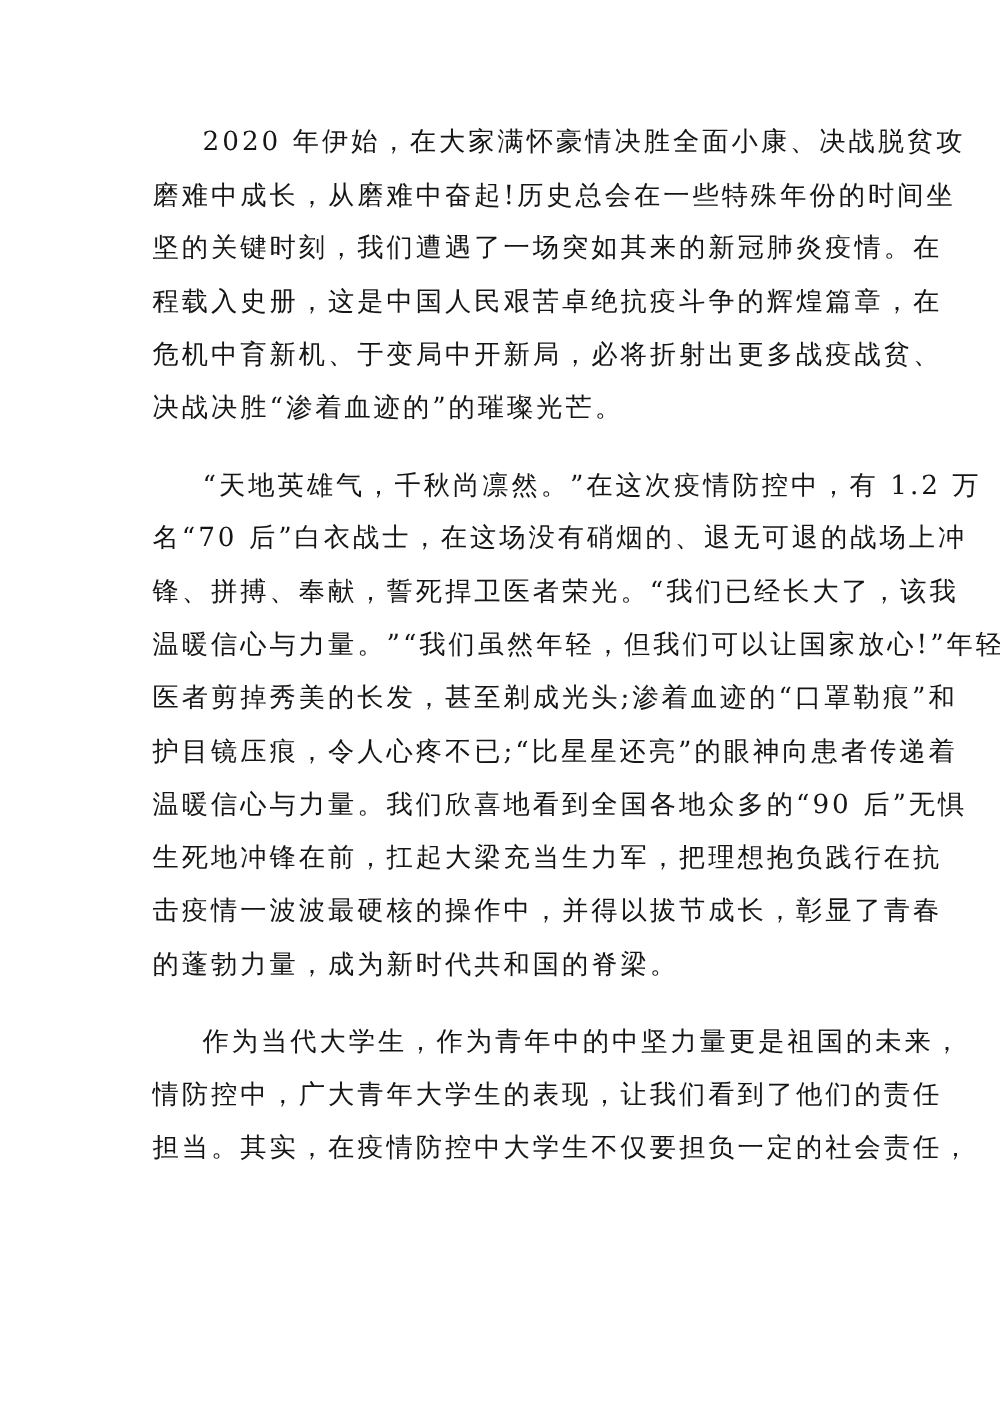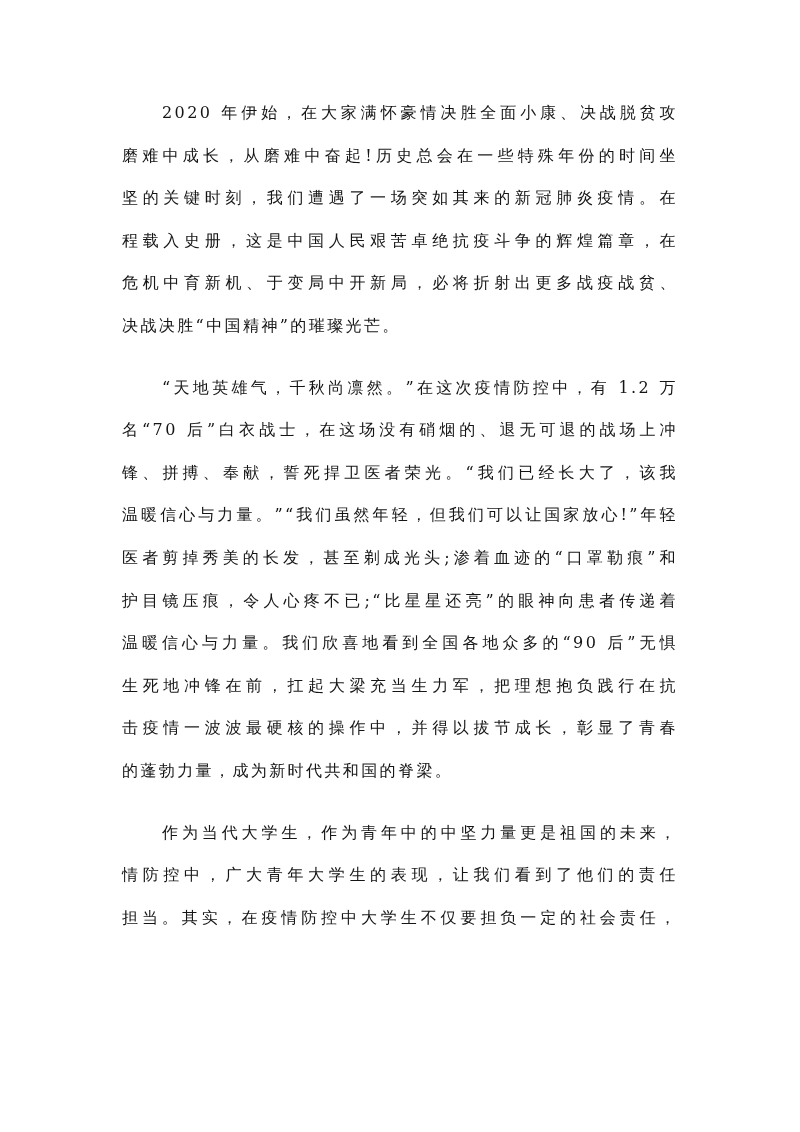--- a/index.html
+++ b/index.html
@@ -15,21 +15,21 @@
   }
   .page {
     position: absolute;
     left: 122px;
     top: 92px;
     width: 556px;
   }
   .para {
     margin: 0 0 19px 0;
     font-family: "DejaVu Serif", "Liberation Serif", serif;
-    font-size: 16px;
+    font-size: 21px;
     line-height: 42.6px;
     color: #151515;
     text-indent: 42px;
     text-align: justify;
     letter-spacing: 2.4px;
     word-break: break-all;
   }
   .line {
     display: block;
     white-space: nowrap;
@@ -48,21 +48,21 @@
 <body>
 
 <div class="page">
 
   <p class="para">
     <span class="line first">2020 年伊始，在大家满怀豪情决胜全面小康、决战脱贫攻</span>
     <span class="line">磨难中成长，从磨难中奋起!历史总会在一些特殊年份的时间坐</span>
     <span class="line">坚的关键时刻，我们遭遇了一场突如其来的新冠肺炎疫情。在</span>
     <span class="line">程载入史册，这是中国人民艰苦卓绝抗疫斗争的辉煌篇章，在</span>
     <span class="line">危机中育新机、于变局中开新局，必将折射出更多战疫战贫、</span>
-    <span class="line last">决战决胜“中国精神”的璀璨光芒。</span>
+    <span class="line last">决战决胜“渗着血迹的”的璀璨光芒。</span>
   </p>
 
   <p class="para">
     <span class="line first">“天地英雄气，千秋尚凛然。”在这次疫情防控中，有 1.2 万</span>
     <span class="line">名“70 后”白衣战士，在这场没有硝烟的、退无可退的战场上冲</span>
     <span class="line">锋、拼搏、奉献，誓死捍卫医者荣光。“我们已经长大了，该我</span>
     <span class="line">温暖信心与力量。”“我们虽然年轻，但我们可以让国家放心!”年轻</span>
     <span class="line">医者剪掉秀美的长发，甚至剃成光头;渗着血迹的“口罩勒痕”和</span>
     <span class="line">护目镜压痕，令人心疼不已;“比星星还亮”的眼神向患者传递着</span>
     <span class="line">温暖信心与力量。我们欣喜地看到全国各地众多的“90 后”无惧</span>

